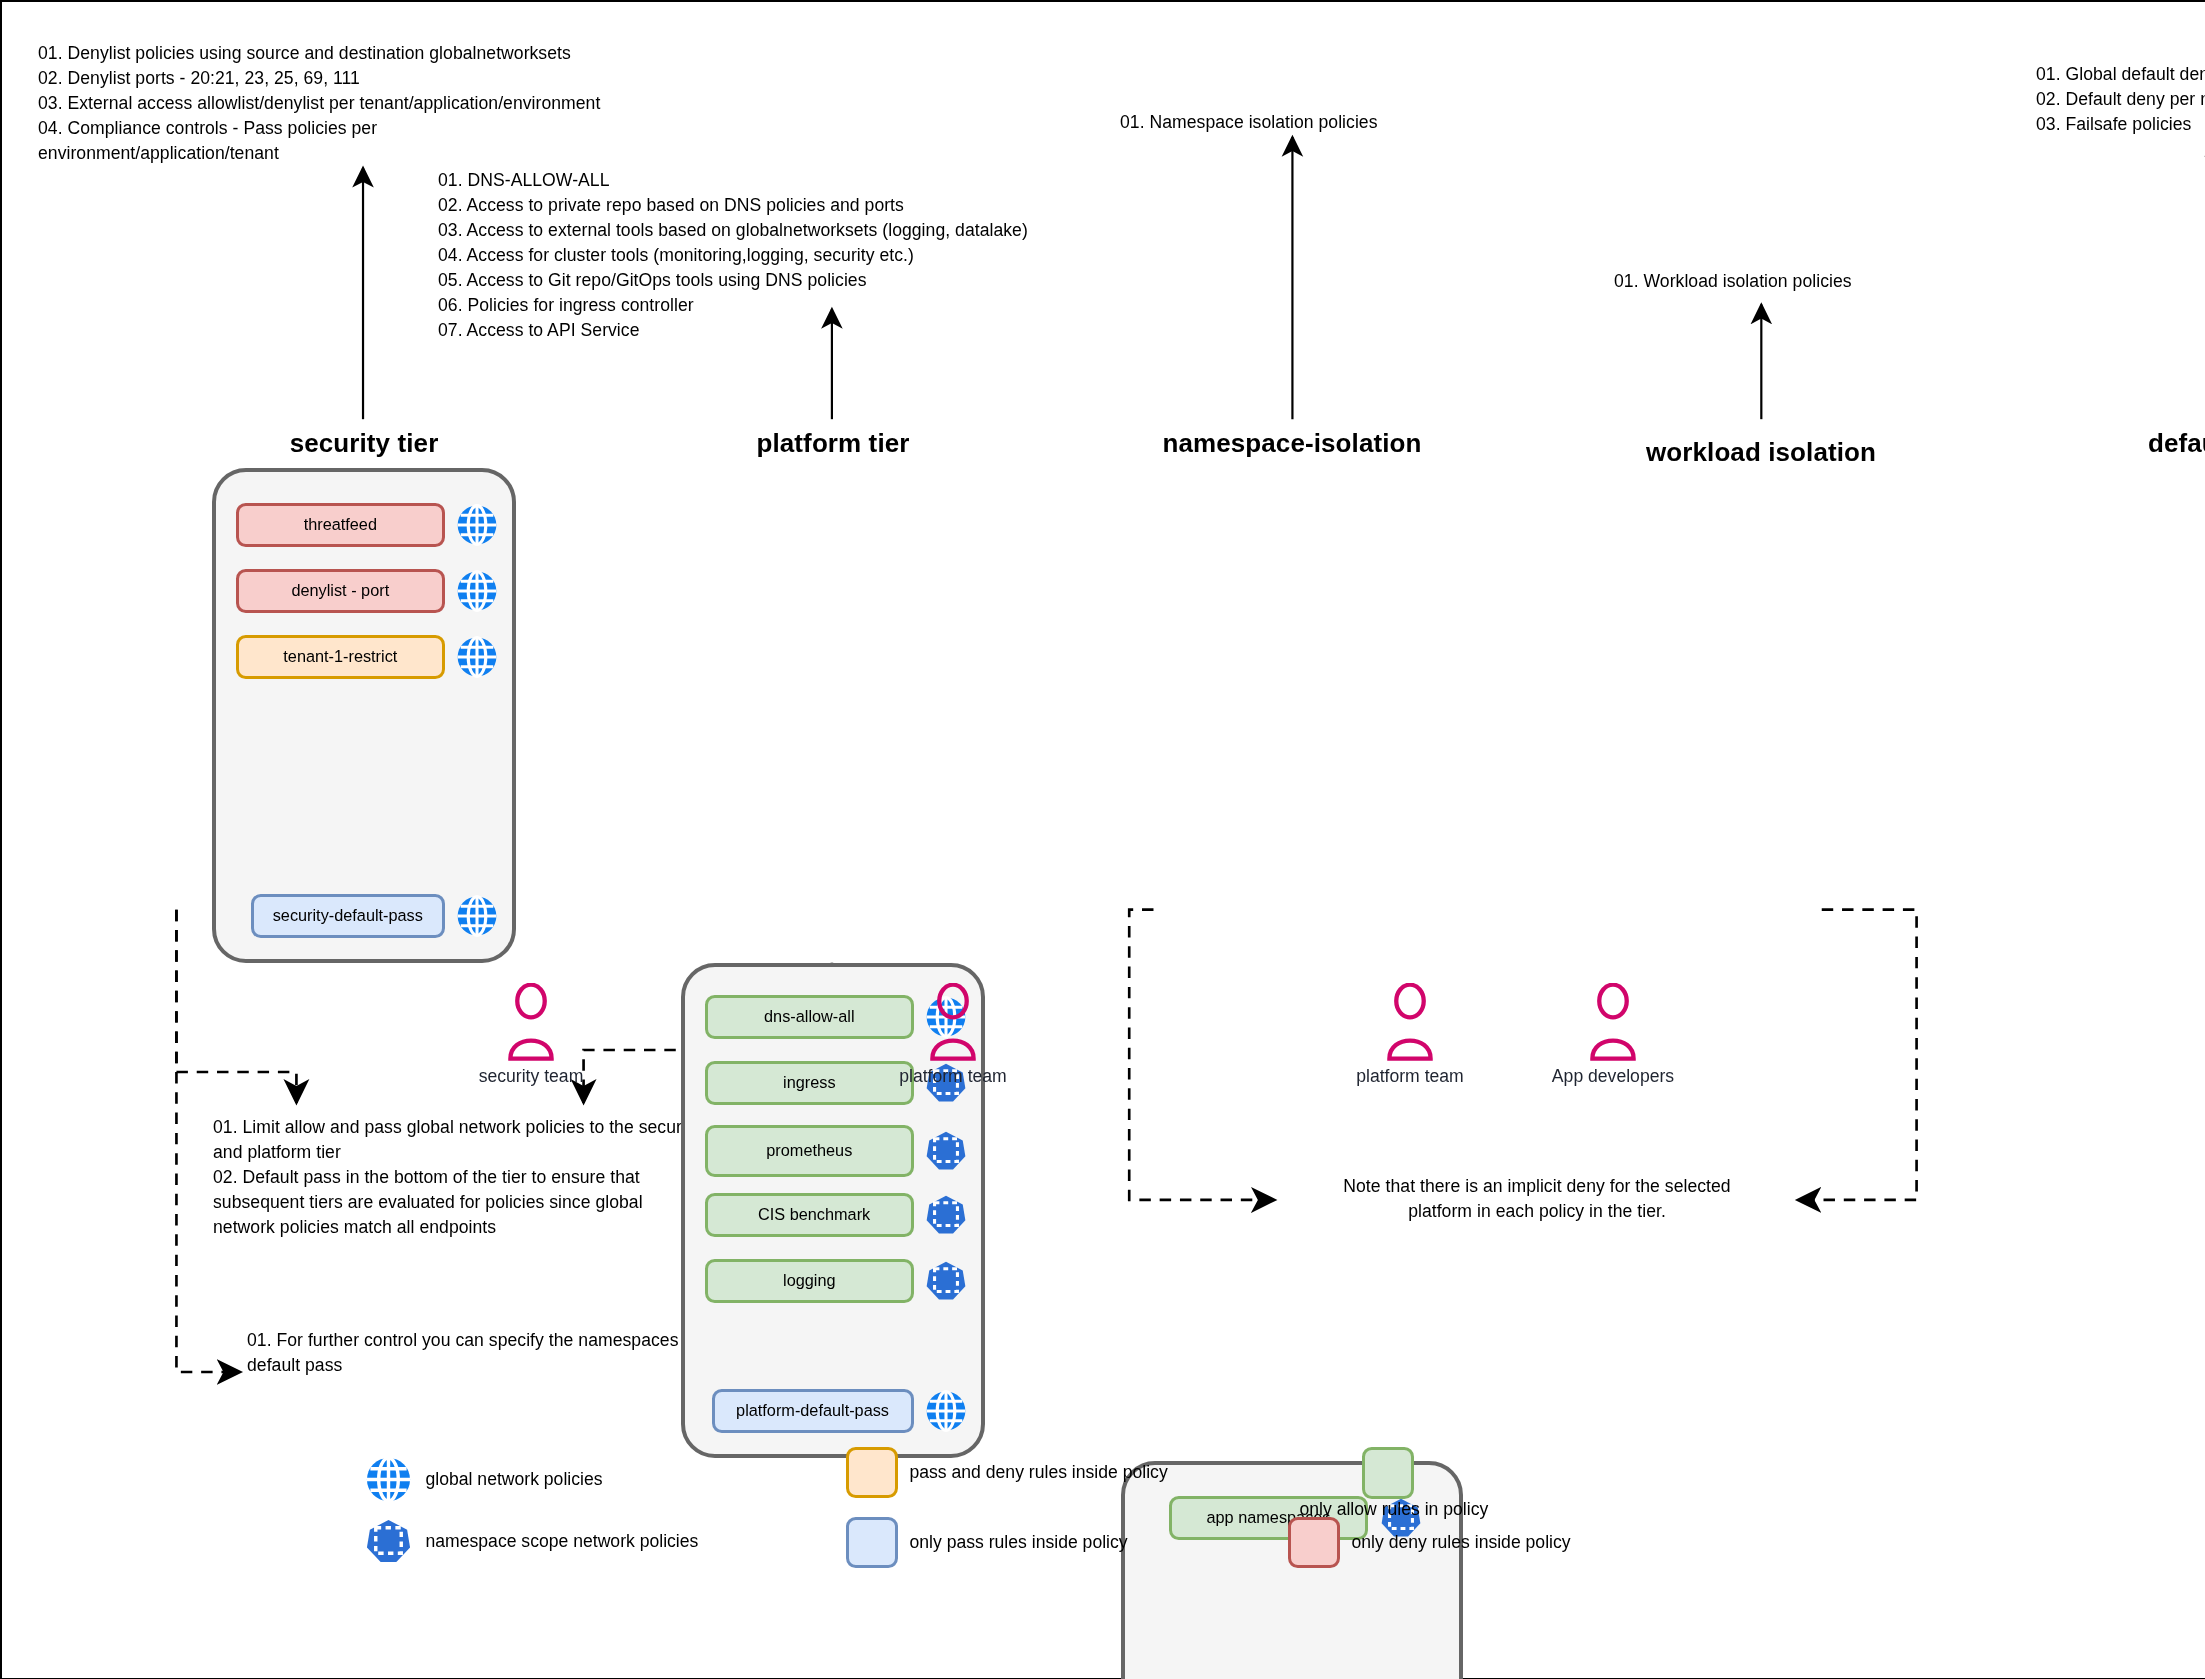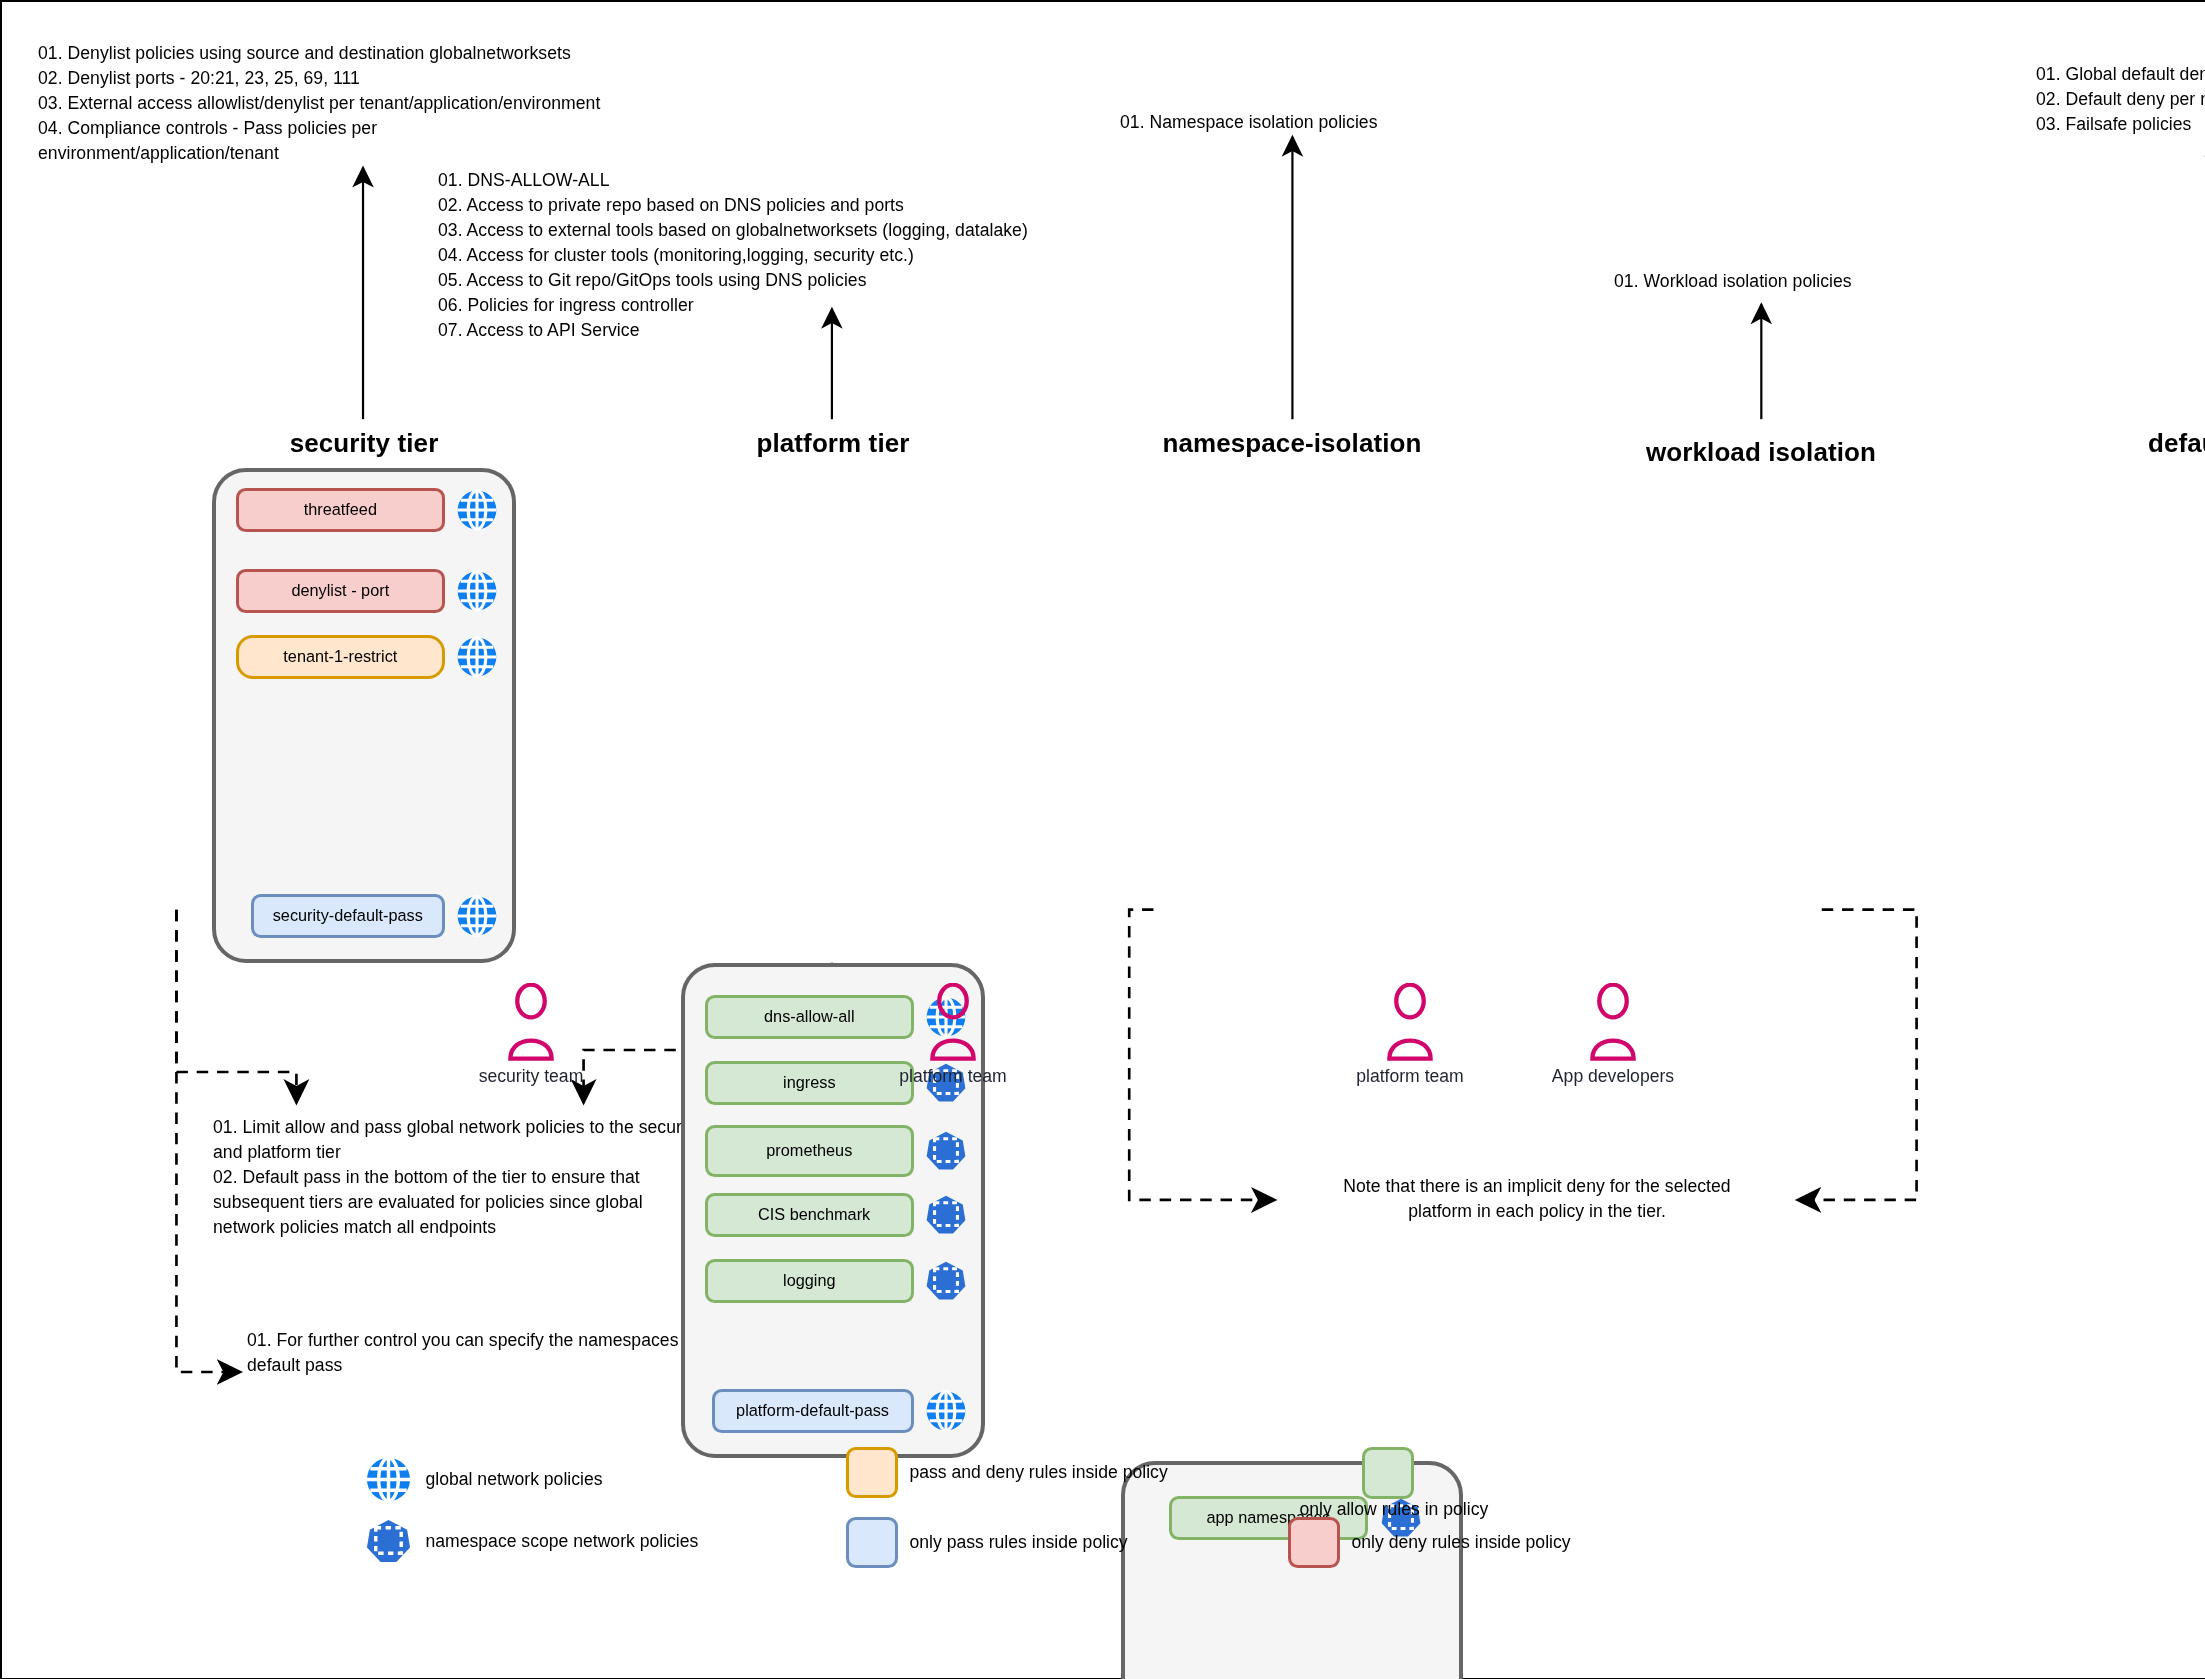--- a/index.html
+++ b/index.html
@@ -64,21 +64,21 @@
     align-items: center;
     justify-content: center;
     text-align: center;
     line-height: 1.2;
     color: #000;
     padding: 1.8px 4.4px;
   }
   .chip-deny  { background: #f8cecc; border-color: #b85450; }
   .chip-allow { background: #d5e8d4; border-color: #82b366; }
   .chip-pass  { background: #dae8fc; border-color: #6c8ebf; }
-  .chip-mixed { background: #ffe6cc; border-color: #d79b00; border-radius: 17px; }
+  .chip-mixed { background: #ffe6cc; border-color: #d79b00; }
 
   .icon-slot {
     width: 48px; height: 48px;
     flex: 0 0 48px;
     margin-left: 8.8px;
     display: flex; align-items: center; justify-content: center;
   }
 
   
   .persona { position: absolute; text-align: center; z-index: 3; }
@@ -168,21 +168,21 @@
 network policies match all endpoints</div>
 
 <div class="abs note" style="left:247px; top:1328px; width:617px;">01. For further control you can specify the namespaces in the
 default pass</div>
 
 <div class="abs note note-c" style="left:1281px; top:1174px; width:512px;">Note that there is an implicit deny for the selected
 platform in each policy in the tier.</div>
 
 <div class="abs tier-title" style="left:212px; top:428px; width:304px;">security tier</div>
 <div class="abs tier-box" style="left:212px; top:468px; width:304px; height:495px;">
-  <div class="policy-row" style="top:14px;">
+  <div class="policy-row" style="top:29px;">
     <div class="policy-chip chip-deny" style="width:213px; height:44px;">threatfeed</div>
     <div class="icon-slot">
       <svg width="44" height="44" viewBox="0 0 100 100">
           <circle cx="50" cy="50" r="44" fill="#0f7ff0"></circle>
           <g stroke="#fff" stroke-width="7" fill="none">
             <line x1="6" y1="50" x2="94" y2="50"></line>
             <line x1="13" y1="28" x2="87" y2="28"></line>
             <line x1="13" y1="72" x2="87" y2="72"></line>
             <line x1="50" y1="6" x2="50" y2="94"></line>
             <ellipse cx="50" cy="50" rx="20" ry="44"></ellipse>

